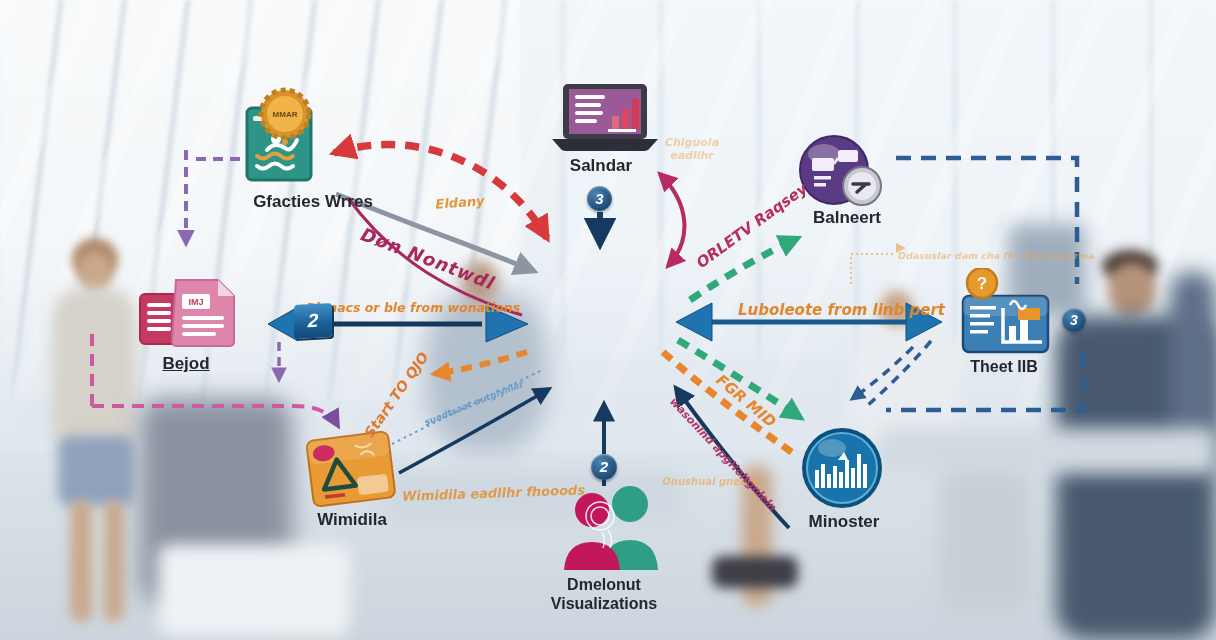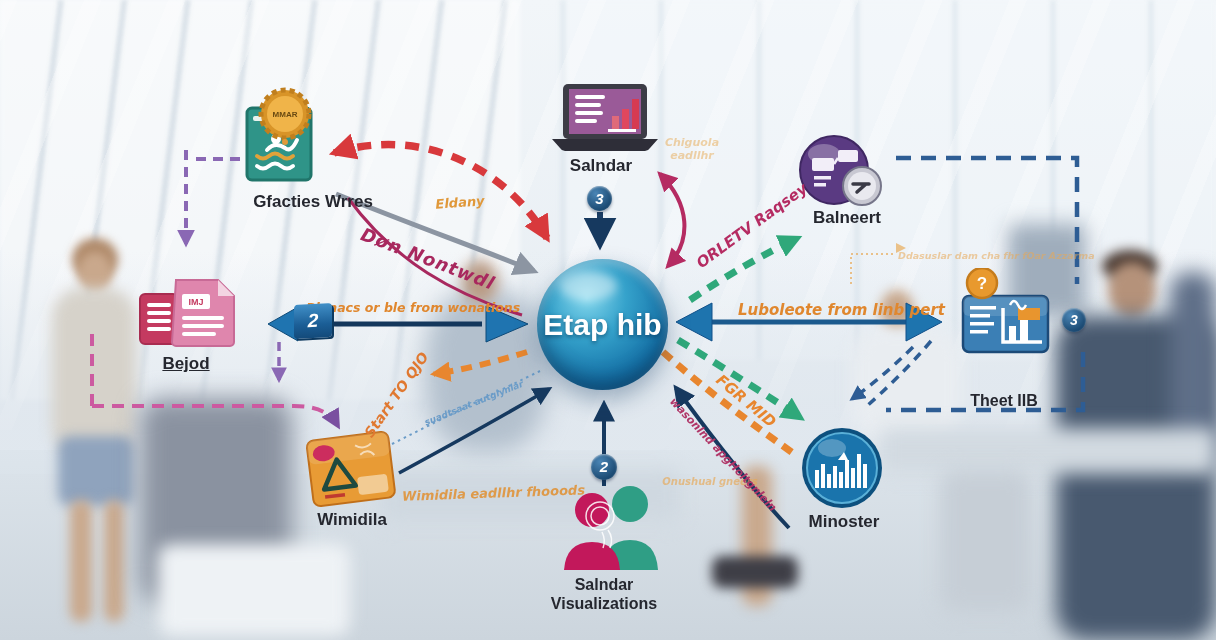--- a/index.html
+++ b/index.html
@@ -150,23 +150,20 @@
     <path d="M 302 324 H 482" fill="none" stroke="#14375c" stroke-width="5"></path>
     <polygon points="268,324 298,307 298,341" fill="#1f74b0" stroke="#0f4a78" stroke-width="1"></polygon>
     <polygon points="528,324 486,306 486,342" fill="#1f74b0" stroke="#0f4a78" stroke-width="1"></polygon>
 
     <g opacity="0.6">
       <path d="M 851 284 V 254 M 851 254 H 894" fill="none" stroke="#e8a040" stroke-width="2" stroke-dasharray="2 3"></path>
       <path d="M 896 243 l 10 5 l -10 5 z" fill="#e8a040"></path>
     </g>
   </svg>
 
-  <div class="hub" style="z-index:3;">
-    <span>Etap hib</span>
-  </div>
 
   <svg class="abs" style="left:243px;top:86px;z-index:3;" width="74" height="100" viewBox="0 0 74 100">
     <rect x="4" y="22" width="64" height="72" rx="5" fill="#2f9488" stroke="#20756a" stroke-width="3"></rect>
     <rect x="10" y="30" width="36" height="5" rx="2" fill="#e8f2ee"></rect>
     <circle cx="33" cy="53" r="5" fill="#fff"></circle>
     <path d="M24 64 q8 -9 18 -2 q6 5 12 -8" fill="none" stroke="#fff" stroke-width="4" stroke-linecap="round"></path>
     <path d="M14 70 q6 5 12 0 q6 -5 12 0 q6 5 12 0" fill="none" stroke="#e0a23a" stroke-width="4" stroke-linecap="round"></path>
     <path d="M14 80 q6 5 12 0 q6 -5 12 0 q6 5 12 0" fill="none" stroke="#fff" stroke-width="4" stroke-linecap="round"></path>
     <circle cx="42" cy="28" r="24" fill="#d89428" stroke="#c07f1e" stroke-width="5" stroke-dasharray="5 4"></circle>
     <circle cx="42" cy="28" r="18" fill="#f0b449"></circle>
@@ -275,24 +272,24 @@
 
   <div class="badge" style="left:587px;top:186px;width:25px;height:25px;font-size:15px;line-height:25px;font-style:italic;z-index:4;">3</div>
   <div class="badge" style="left:591px;top:454px;width:26px;height:26px;font-size:15px;line-height:26px;font-style:italic;z-index:4;">2</div>
   <div class="badge" style="left:1062px;top:308px;width:24px;height:24px;font-size:14px;line-height:24px;font-style:italic;z-index:4;">3</div>
   <div class="badge-box" style="z-index:4;">2</div>
 
   <div class="lbl" style="left:228px;top:192px;width:122px;z-index:3;margin-left:24px;">Gfacties Wrres</div>
   <div class="lbl" style="left:145px;top:354px;width:82px;z-index:3;text-decoration:underline;">Bejod</div>
   <div class="lbl" style="left:555px;top:156px;width:92px;z-index:3;">Salndar</div>
   <div class="lbl" style="left:798px;top:208px;width:98px;z-index:3;">Balneert</div>
-  <div class="lbl" style="left:958px;top:358px;width:92px;z-index:3;font-size:16px;margin-top:34px;">Theet IIB</div>
+  <div class="lbl" style="left:958px;top:358px;width:92px;z-index:3;font-size:16px;">Theet IIB</div>
   <div class="lbl" style="left:308px;top:510px;width:88px;z-index:3;">Wimidila</div>
   <div class="lbl" style="left:795px;top:512px;width:98px;z-index:3;">Minoster</div>
-  <div class="lbl" style="left:544px;top:576px;width:120px;z-index:3;font-size:16px;">Salndar Visualizations</div>
+  <div class="lbl" style="left:544px;top:576px;width:120px;z-index:3;font-size:16px;">Dmelonut Visualizations</div>
 
   <div class="alabel" style="left:428px;top:195px;width:64px;color:#e0983a;font-size:13px;transform:rotate(-4deg);z-index:3;">Eldany</div>
   <div class="alabel" style="left:352px;top:248px;width:152px;color:#a8285e;font-size:18px;letter-spacing:1px;transform:rotate(21deg);z-index:3;">Døn Nontwdl</div>
   <div class="alabel" style="left:686px;top:218px;width:128px;color:#b52b62;font-size:15px;transform:rotate(-36deg);z-index:3;">ORLETV Raqsey</div>
   <div class="alabel" style="left:306px;top:300px;width:168px;color:#e0872e;font-size:12.5px;z-index:3;">Blanacs or ble from wonations</div>
   <div class="alabel" style="left:738px;top:301px;width:168px;color:#e0872e;font-size:15px;z-index:3;">Luboleote from linb pert</div>
   <div class="alabel" style="left:348px;top:390px;width:92px;color:#e07830;font-size:14px;transform:rotate(-55deg);z-index:3;">Start TO QJO</div>
   <div class="alabel" style="left:702px;top:392px;width:88px;color:#e8862e;font-size:15px;transform:rotate(40deg);z-index:3;">FGR MID</div>
   <div class="alabel" style="left:402px;top:486px;width:160px;color:#e0943a;font-size:13px;transform:rotate(-2deg);opacity:.9;z-index:3;">Wimidila eadllhr fhooods</div>
   <div class="alabel" style="left:652px;top:476px;width:116px;color:#e8a855;font-size:10px;opacity:.65;z-index:3;">Onushual gneers</div>

